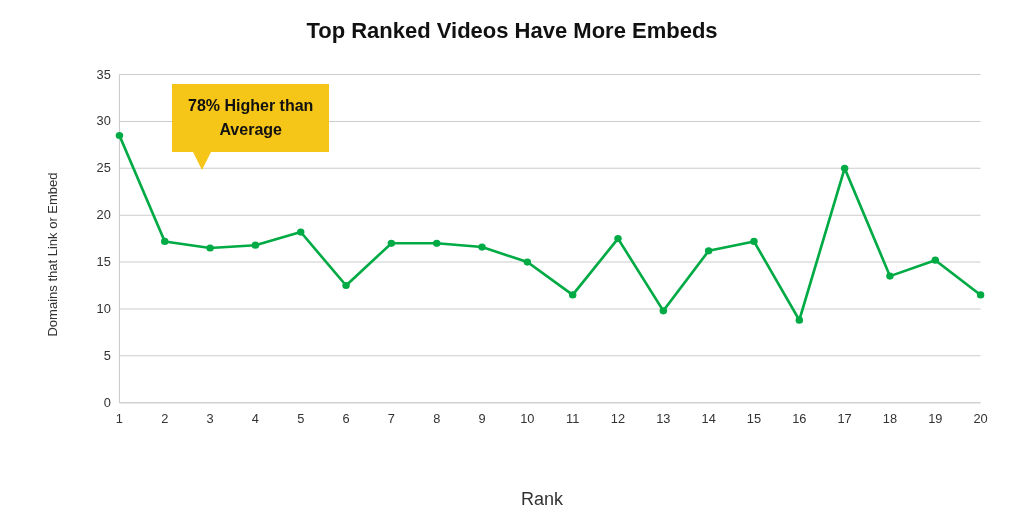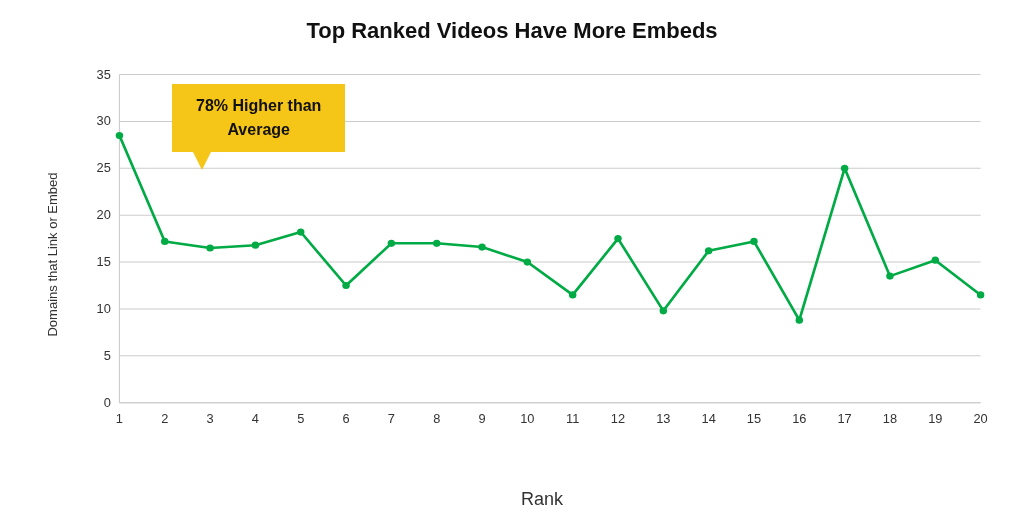--- a/index.html
+++ b/index.html
@@ -42,21 +42,21 @@
   <div class="chart-title">Top Ranked Videos Have More Embeds</div>
 
   <div style="position:relative; display:flex; flex-direction:row; align-items:flex-start; width:980px; height:450px; margin-top:5px;">
 
     <div style="position:relative; width:60px; height:380px; display:flex; align-items:center; justify-content:center; margin-top:10px;">
       <div style="transform: rotate(-90deg); white-space:nowrap; font-size:13px; color:#333; font-family:Arial,sans-serif; width:200px; text-align:center;">Domains that Link or Embed</div>
     </div>
 
     <div style="position:relative; flex:1; height:400px;">
       
-      <div style="position:absolute; top:30px; left:90px; background:#F5C518; padding:10px 24px; font-size:16px; font-weight:bold; color:#111; text-align:center; line-height:1.5; z-index:10; min-width:155px;">
+      <div style="position:absolute; top:30px; left:90px; background:#F5C518; padding:10px 16px; font-size:16px; font-weight:bold; color:#111; text-align:center; line-height:1.5; z-index:10; min-width:155px;">
         <span>78% Higher than<br>Average</span>
         
         <div style="position:absolute; bottom:-18px; left:20px; width:0; height:0; border-left:10px solid transparent; border-right:10px solid transparent; border-top:20px solid #F5C518;"></div>
       </div>
 
       <svg id="main-chart" style="width:100%; height:100%;" viewBox="0 0 860 390" preserveAspectRatio="none">
       <line x1="35" y1="340" x2="840" y2="340" stroke="#ccc" stroke-width="1"></line>
           <text x="27" y="344" text-anchor="end" font-size="12" fill="#333" font-family="Arial,sans-serif">0</text>
           <line x1="35" y1="294.2857142857143" x2="840" y2="294.2857142857143" stroke="#ccc" stroke-width="1"></line>
           <text x="27" y="298.2857142857143" text-anchor="end" font-size="12" fill="#333" font-family="Arial,sans-serif">5</text>

